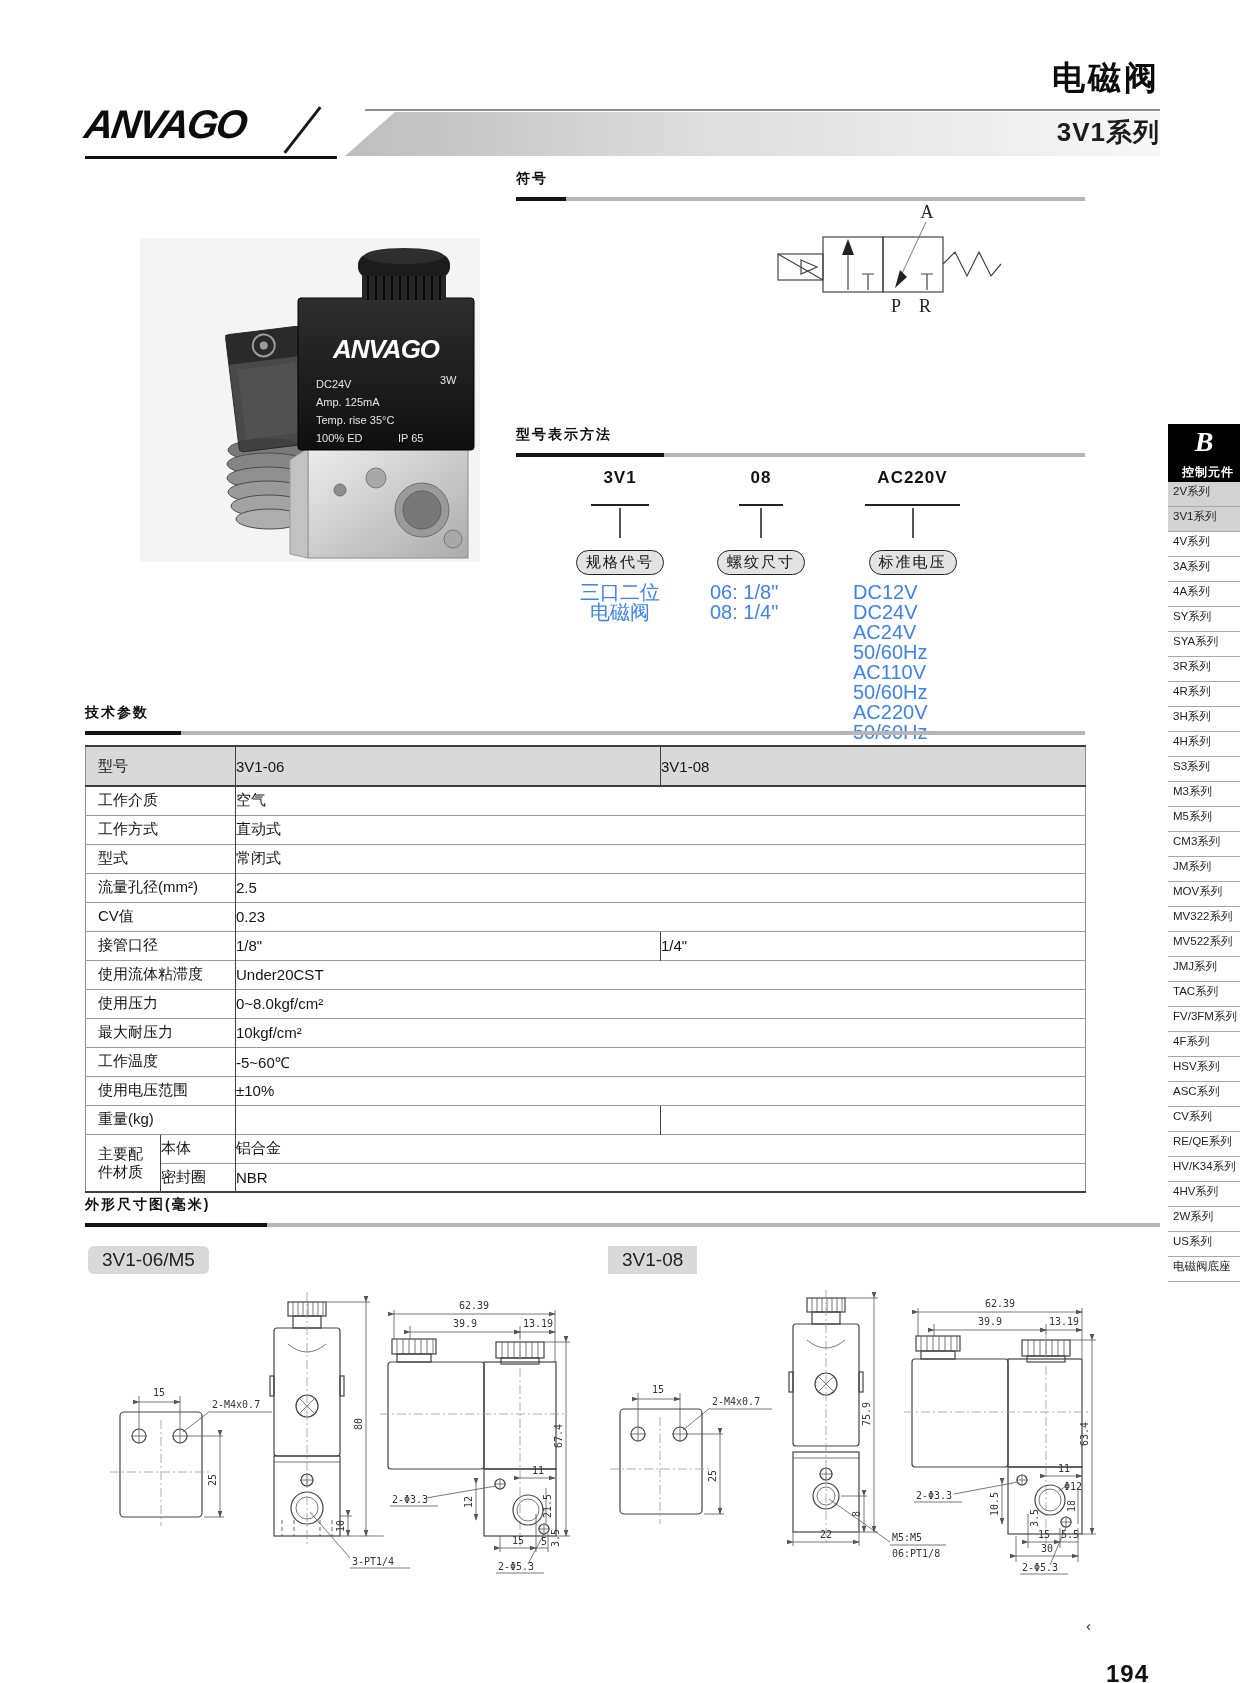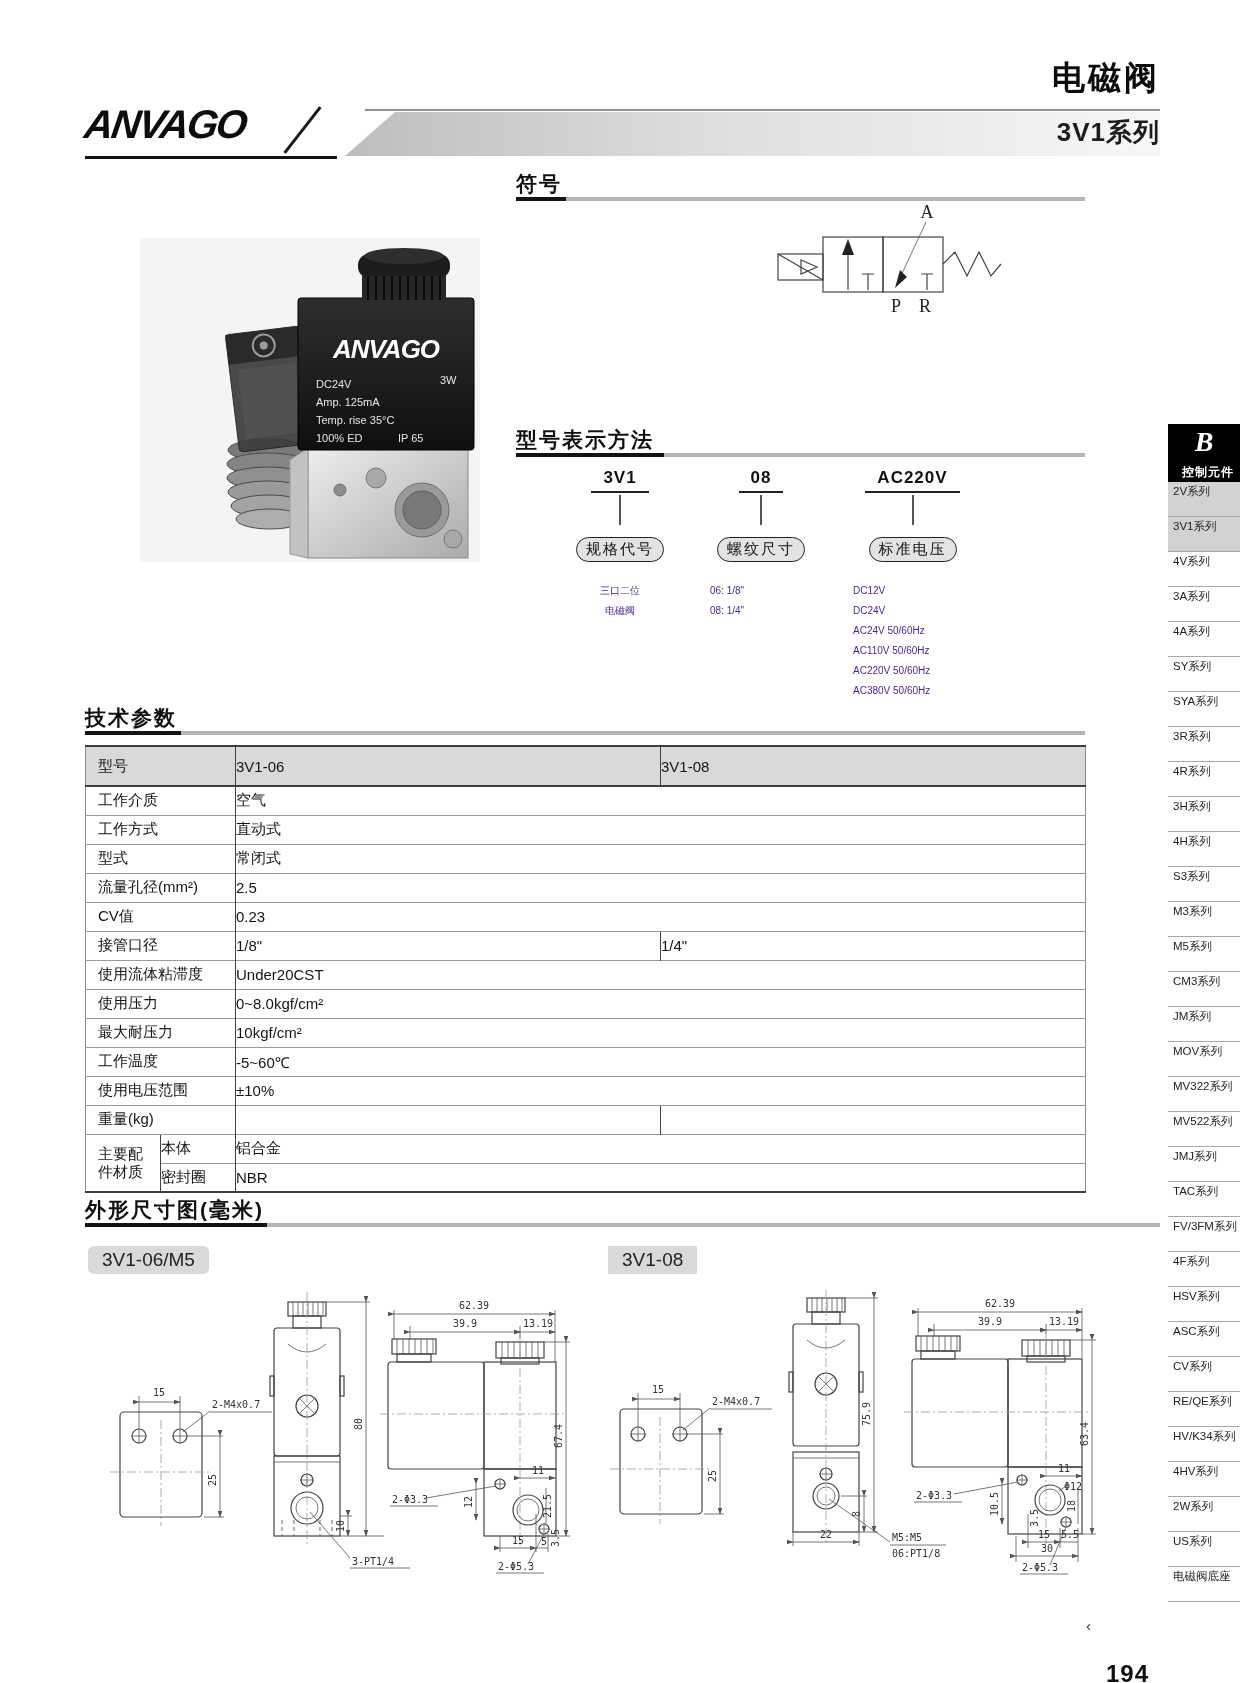--- a/index.html
+++ b/index.html
@@ -17,33 +17,33 @@
   .topline { left:365px; top:109px; width:795px; height:2px; background:#8f8f8f; }
   .banner { left:345px; top:112px; width:815px; height:44px; z-index:1;
             background:linear-gradient(90deg,#bdbdbd 0%,#dedede 45%,#f7f7f7 100%);
             clip-path:polygon(50px 0,100% 0,100% 100%,0 100%); }
   .page-title { left:760px; top:56px; width:400px; text-align:right;
                 font-size:33px; font-weight:bold; letter-spacing:3px; color:#0c0c0c; }
   .page-series { left:860px; top:115px; width:300px; text-align:right; z-index:2;
                  font-size:26px; font-weight:600; color:#1c1c1c; letter-spacing:1px; }
 
   
-  .sec-h { font-size:21px; font-weight:bold; color:#101010; letter-spacing:2px; }
+  .sec-h { font-size:14px; font-weight:bold; color:#101010; letter-spacing:2px; }
   .rule { height:4px; background:#b5b5b5; }
   .rule .black { height:4px; background:#141414; }
 
   
   .mc-col { text-align:center; }
   .mc-code { display:inline-block; font-size:17px; font-weight:bold; color:#111;
-             border-bottom:2px solid #222; padding:0 12px 3px; letter-spacing:1px; }
+             border-bottom:2px solid #222; padding:0 12px 16px; letter-spacing:1px; }
   .mc-line { width:2px; height:30px; background:#555; margin:2px auto 0; }
   .mc-pill { display:inline-block; margin-top:12px; padding:2px 9px; font-size:15px;
              letter-spacing:2px; border:1.5px solid #222; border-radius:13px;
              background:#e3e3e3; color:#111; }
-  .mc-desc { margin-top:19px; font-size:10px; line-height:20px; color:#4c1d95; }
+  .mc-desc { margin-top:7px; font-size:20px; line-height:20px; color:#3b82f6; }
   .mc-desc.left { text-align:left; padding-left:8px; }
 
   
   table.specs { border-collapse:collapse; width:1000px; table-layout:fixed;
                 border-top:2px solid #3f3f3f; border-bottom:2px solid #3f3f3f;
                 border-left:1px solid #8c8c8c; border-right:1px solid #8c8c8c; }
   table.specs td { border-top:1px solid #9a9a9a; height:29px; font-size:15px;
                    color:#151515; text-align:left; overflow:hidden; }
   table.specs tr.head td { background:#d9d9d9; height:40px;
                            border-bottom:2px solid #3f3f3f; border-top:none; }
@@ -51,21 +51,21 @@
   td.vl { border-left:1px solid #3f3f3f; }
   .lbl2 span { display:block; line-height:18px; }
 
   
   .sidebar { left:1168px; top:424px; width:72px; }
   .sb-tab { height:38px; background:#000; color:#fff; text-align:center;
             font-family:"Liberation Serif", serif; font-style:italic; font-weight:bold;
             font-size:28px; line-height:36px; }
   .sb-head { height:20px; background:#000; color:#fff; font-size:12px; font-weight:bold;
              line-height:20px; padding-left:14px; letter-spacing:1px; }
-  .sb-item { height:35px; line-height:19px; font-size:11.5px; padding-left:5px;
+  .sb-item { height:25px; line-height:19px; font-size:11.5px; padding-left:5px;
              color:#222; border-bottom:1px solid #a8a8a8; background:#fff; cursor:pointer; }
   .sb-item.shaded { background:#d2d2d2; }
 
   
   .dim-tag { background:#d9d9d9; color:#222; font-size:19px; padding:3px 14px;
              display:inline-block; }
   svg text.d { font-family:"DejaVu Sans Mono", monospace; font-size:10px; fill:#333; }
   svg text.big { font-family:"Liberation Serif", serif; font-size:18px; fill:#222; }
   svg .ln { stroke:#444; fill:none; stroke-width:1.2; }
   svg .th { stroke:#555; fill:none; stroke-width:0.8; }

